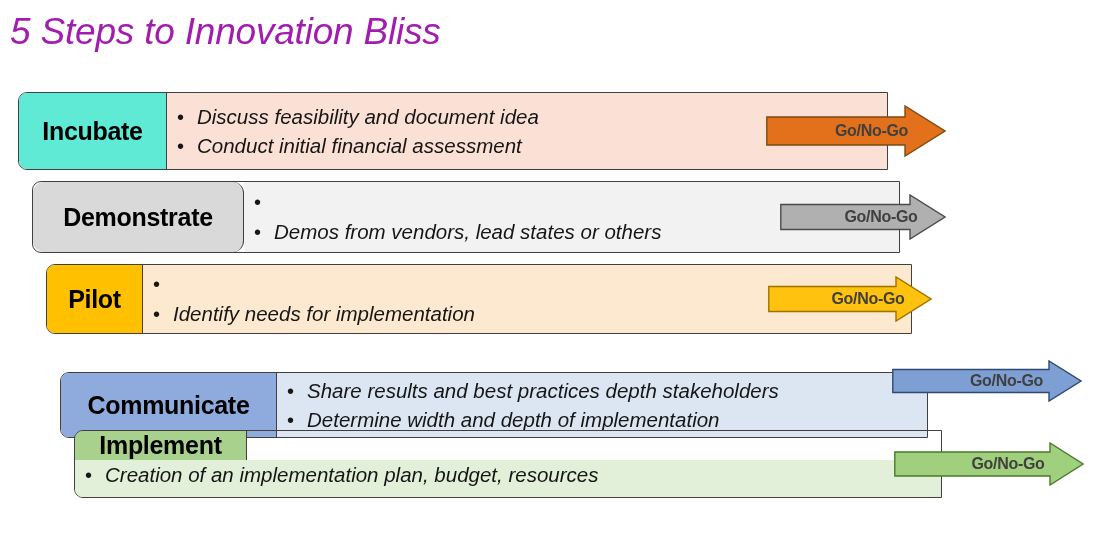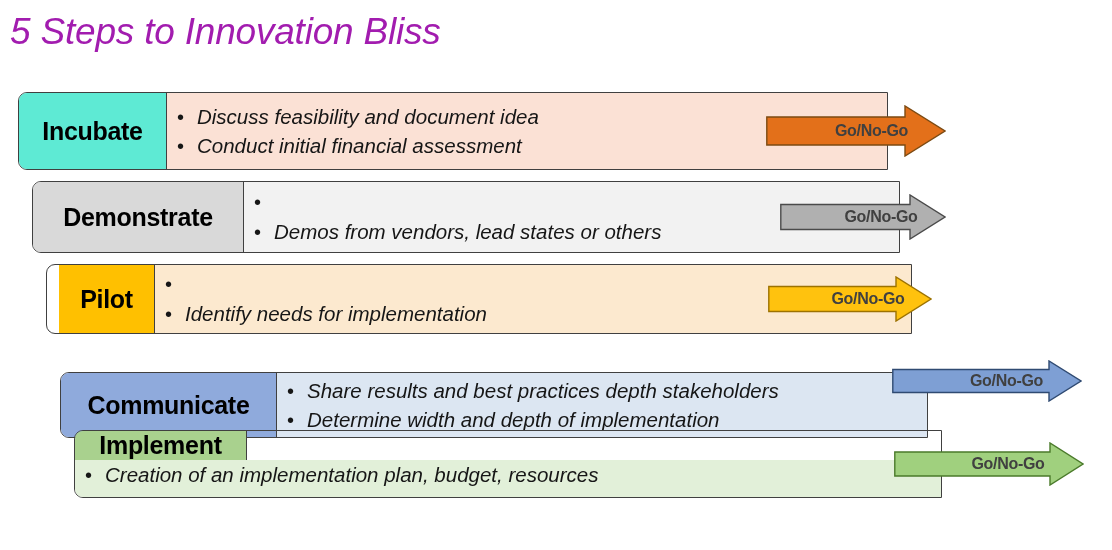--- a/index.html
+++ b/index.html
@@ -147,40 +147,40 @@
         </div>
         <div class="gonogo" style="left: 748px; top: 13px; width: 180px; height: 52px;">
           <svg width="180" height="52" viewBox="0 0 180 52">
             <polygon points="0.8,12.0 139.0,12.0 139.0,1.0 179.0,26.0 139.0,51.0 139.0,40.0 0.8,40.0" fill="#e3701a" stroke="#7c4a12" stroke-width="1.4" stroke-linejoin="miter"></polygon>
           </svg>
           <div class="gonogo-label" style="width: 139px; height: 52px;">Go/No-Go</div>
         </div>
       </div>
       <div class="step-row" style="left: 32px; top: 181px; width: 1068px; height: 72px;">
         <div class="bar" style="width: 868px; height: 72px;">
-          <div class="step-label" style="width: 211px; background: rgb(217, 217, 217);">Demonstrate</div>
+          <div class="step-label" style="width: 211px; background: rgb(217, 217, 217); border-radius: 11px;">Demonstrate</div>
           <div class="step-body" style="background: rgb(242, 242, 242);">
             <div class="bullet-line">
               <span class="bullet-dot">•</span>
             </div>
             <div class="bullet-line">
               <span class="bullet-dot">•</span>
               <span>Demos from vendors, lead states or others</span>
             </div>
           </div>
         </div>
         <div class="gonogo" style="left: 748px; top: 13px; width: 166px; height: 46px;">
           <svg width="166" height="46" viewBox="0 0 166 46">
             <polygon points="0.8,10.5 130.0,10.5 130.0,1.0 165.0,23.0 130.0,45.0 130.0,35.5 0.8,35.5" fill="#b0b0b0" stroke="#4a4a4a" stroke-width="1.4" stroke-linejoin="miter"></polygon>
           </svg>
           <div class="gonogo-label" style="width: 130px; height: 46px;">Go/No-Go</div>
         </div>
       </div>
       <div class="step-row" style="left: 46px; top: 264px; width: 1066px; height: 70px;">
-        <div class="bar" style="width: 866px; height: 70px; padding-left: 12px;">
+        <div class="bar" style="width: 866px; height: 70px;">
           <div class="step-label" style="width: 96px; background: rgb(255, 192, 0);">Pilot</div>
           <div class="step-body" style="background: rgb(252, 233, 207);">
             <div class="bullet-line">
               <span class="bullet-dot">•</span>
             </div>
             <div class="bullet-line">
               <span class="bullet-dot">•</span>
               <span>Identify needs for implementation</span>
             </div>
           </div>

